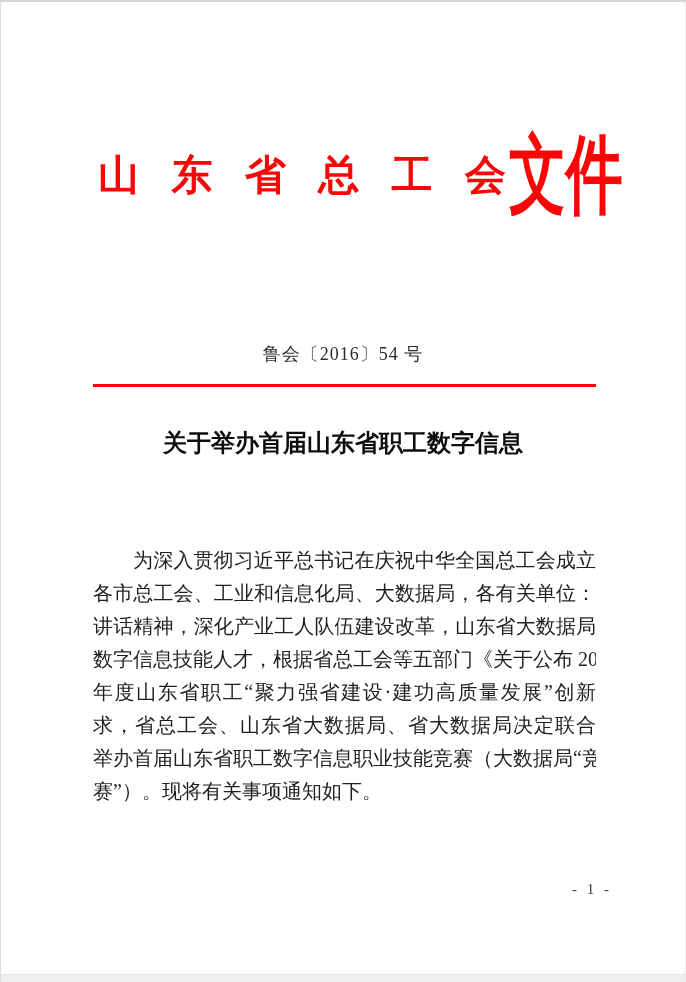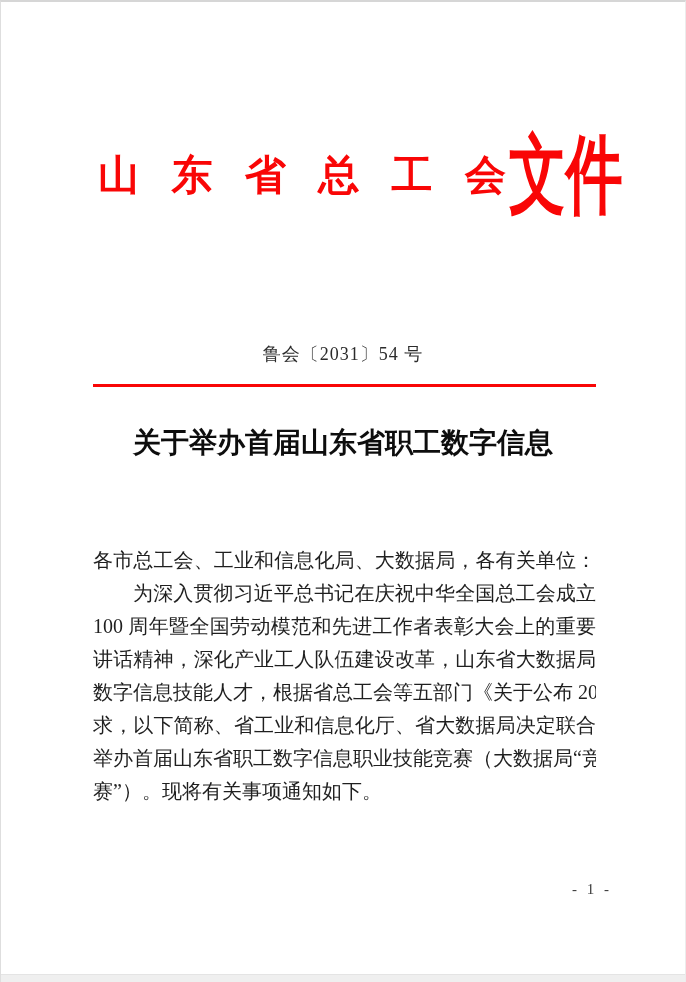--- a/index.html
+++ b/index.html
@@ -82,21 +82,21 @@
     background: var(--accent-red, #f90606);
   }
   
   .title {
     position: absolute;
     top: 418px;
     left: 0; right: 0;
     margin: 0;
     text-align: center;
     color: var(--title-ink, #0d0d0d);
-    font-size: 28px;
+    font-size: 24px;
     font-weight: bold;
     line-height: 46px;
   }
   .title-line { display: block; }
   
   .body-text {
     position: absolute;
     top: 542px;
     left: 92px;
     width: 503px;
@@ -131,35 +131,35 @@
 
 <div class="canvas">
 
   <div class="letterhead">
     <div class="org-col">
       <div class="org-line">山东省总工会</div>
     </div>
     <div class="doc-type">文件</div>
   </div>
 
-  <div class="doc-number">鲁会〔2031〕54 号</div>
+  <div class="doc-number">鲁会〔2016〕54 号</div>
 
   <div class="red-rule"></div>
 
   <h1 class="title">
     <span class="title-line">关于举办首届山东省职工数字信息</span>
   </h1>
 
   <div class="body-text">
+    <div class="bline first">为深入贯彻习近平总书记在庆祝中华全国总工会成立</div>
     <div class="bline">各市总工会、工业和信息化局、大数据局，各有关单位：</div>
-    <div class="bline first">为深入贯彻习近平总书记在庆祝中华全国总工会成立</div>
-    <div class="bline">100 周年暨全国劳动模范和先进工作者表彰大会上的重要</div>
     <div class="bline">讲话精神，深化产业工人队伍建设改革，山东省大数据局</div>
     <div class="bline">数字信息技能人才，根据省总工会等五部门《关于公布 2025</div>
-    <div class="bline">求，以下简称、省工业和信息化厅、省大数据局决定联合</div>
+    <div class="bline">年度山东省职工“聚力强省建设·建功高质量发展”创新</div>
+    <div class="bline">求，省总工会、山东省大数据局、省大数据局决定联合</div>
     <div class="bline">举办首届山东省职工数字信息职业技能竞赛（大数据局“竞</div>
     <div class="bline last">赛”）。现将有关事项通知如下。</div>
   </div>
 
   <div class="page-number">- 1 -</div>
 
   <div class="bottom-edge"></div>
 </div>
 
 </body></html>

